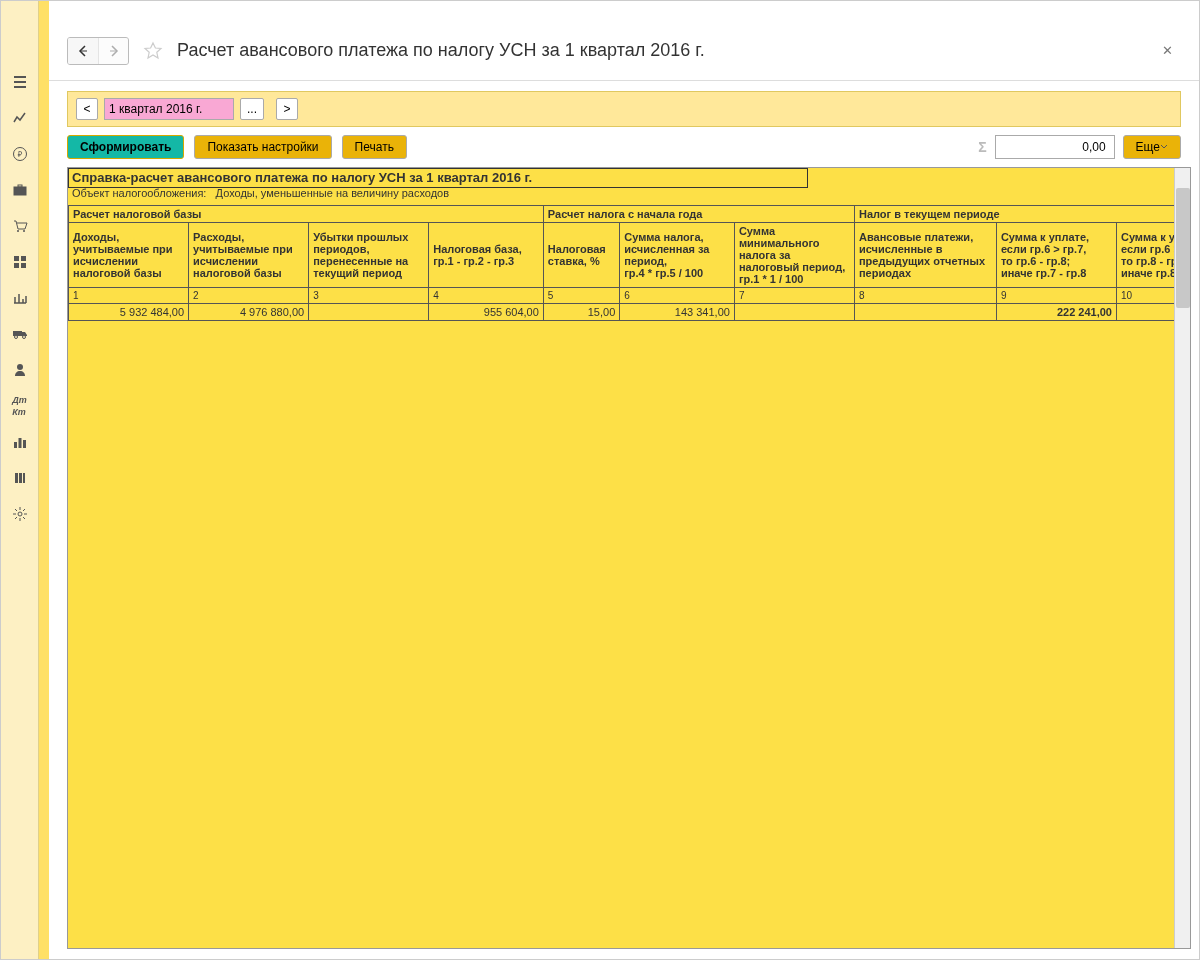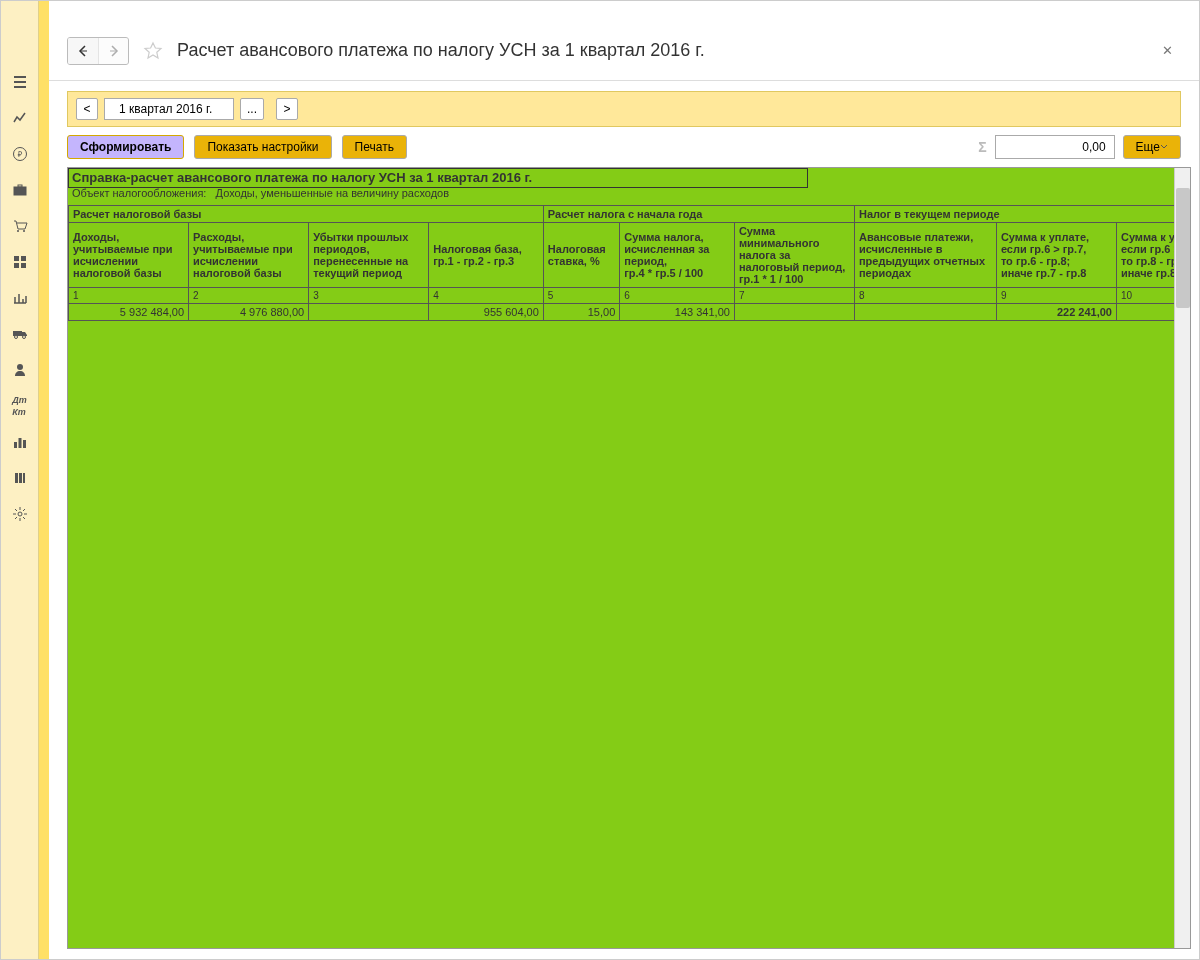--- a/index.html
+++ b/index.html
@@ -82,58 +82,58 @@
     padding: 0 6px;
     display: inline-flex;
     align-items: center;
     justify-content: center;
     cursor: pointer;
     font-size: 12px;
     border-radius: 2px;
   }
   .period-input {
     border: 1px solid #aaa;
-    background: #ffffff;
+    background: #f9a8d4;
     height: 22px;
     width: 130px;
-    padding: 0 14px;
+    padding: 0 4px;
     font-size: 12px;
   }
   .toolbar {
     display: flex;
     align-items: center;
     gap: 10px;
     padding: 8px 18px;
   }
   .btn {
     border: 1px solid #aaa;
     background: #eab308;
     padding: 4px 12px;
     font-size: 12px;
     border-radius: 3px;
     cursor: pointer;
   }
   .btn-primary {
-    background: #c4b5fd;
+    background: #14b8a6;
     border-color: #d4a800;
     font-weight: bold;
   }
   .toolbar-right { margin-left:auto; display:flex; align-items:center; gap:8px;}
   .sigma { color:#bbb; font-size:14px; font-weight:bold; }
   .num-field {
     border:1px solid #aaa; height:24px; width:120px; text-align:right; padding:0 8px; font-size:12px;
   }
   .more-btn { display:flex; align-items:center; }
   .report-wrap {
     margin: 0 8px 10px 18px;
     flex:1;
     border: 1px solid #999;
     overflow: auto;
     position: relative;
-    background:#84cc16;
+    background:#fde047;
   }
   .sel-box {
     position:absolute; top:0; left:0; width:740px; height:20px; border:1px solid #333; pointer-events:none;
   }
   .report-inner { min-width: 1180px; }
   .report-title { font-weight:bold; font-size:13px; padding:2px 4px 2px 4px;}
   .report-sub { font-size:11px; padding:0 4px 6px 4px; color:#333;}
   table.grid {
     border-collapse: collapse;
     width: 100%;

